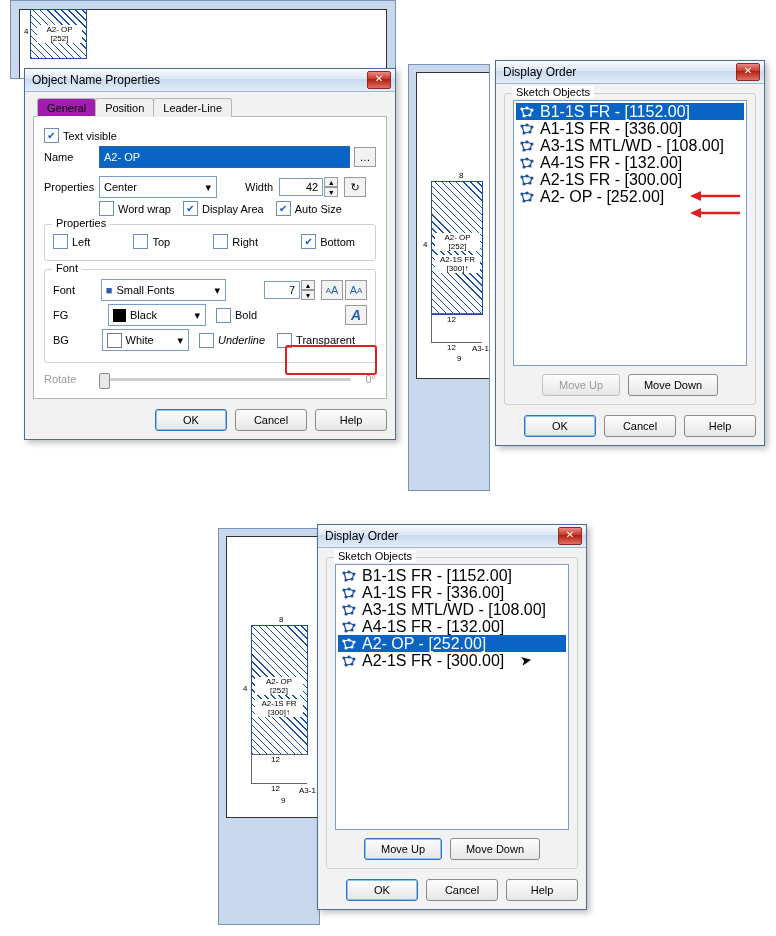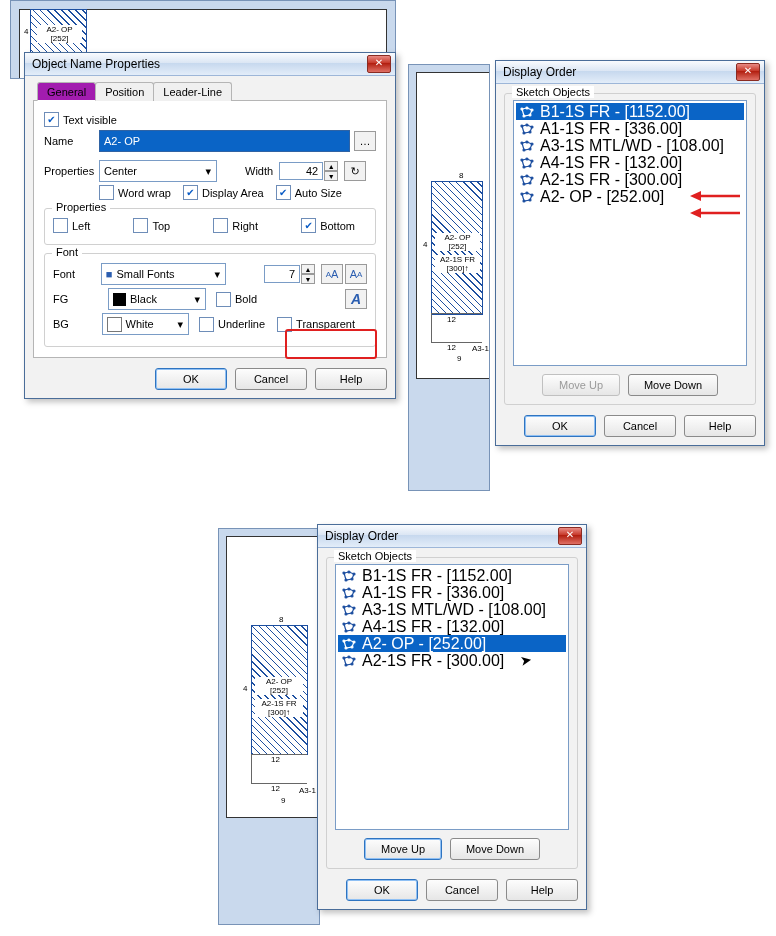--- a/index.html
+++ b/index.html
@@ -167,21 +167,21 @@
   <div class="dim-lbl" style="left:18px; top:182px; width:45px;">
     <span>A2-1S FR</span><br><span>[300]↑</span>
   </div>
   <div class="tiny" style="position:absolute; left:30px; top:243px;">12</div>
   <div style="position:absolute; left:14px; top:240px; width:50px; height:28px; border:1px solid #666; border-right:none;"></div>
   <div class="tiny" style="position:absolute; left:30px; top:271px;">12</div>
   <div class="tiny" style="position:absolute; left:40px; top:282px;">9</div>
   <div class="tiny" style="position:absolute; left:55px; top:272px;">A3-1</div>
 </div>
 
-<div class="window" style="left:24px; top:52px; width:370px;">
+<div class="window" style="left:24px; top:68px; width:370px;">
   <div class="titlebar">
     <span class="title">Object Name Properties</span>
     <div class="closebtn">✕</div>
   </div>
   <div class="win-body">
     <div class="tabs">
       <div class="tab active">General</div>
       <div class="tab">Position</div>
       <div class="tab">Leader-Line</div>
     </div>
@@ -284,32 +284,39 @@
             </span>
           <button class="iconbtn" style="margin-left:auto; color:#2a5db0; font-style:italic; font-weight:bold; font-size:14px;">A</button>
         </div>
         <div class="row">
           <span class="lbl">BG</span>
           <div class="combo" style="width:90px;">
             <span class="sel-val" style="background:#fff;border:1px solid #777;"></span>
               <span>White</span>
               <span class="arrow">▾</span>
           </div>
-          <span class="cb-wrap" style="margin-left:10px;">
+          <span class="cb-wrap" style="margin-left:10px;font-style:italic;">
               <span class="checkbox"></span>
               <span>Underline</span>
             </span>
           <span class="cb-wrap">
               <span class="checkbox"></span>
               <span>Transparent</span>
             </span>
         </div>
         <div class="redbox" style="left:240px; top:75px; width:88px; height:26px;"></div>
       </div>
 
+      <div class="row" style="color:#9a9a9a;margin-top:10px;">
+        <span class="lbl">Rotate</span>
+        <div class="slider-track">
+            <div class="slider-thumb"></div>
+          </div>
+        <span style="margin-left:14px;">0°</span>
+      </div>
     </div>
     <div class="btnrow">
       <button class="btn primary">OK</button>
       <button class="btn">Cancel</button>
       <button class="btn">Help</button>
     </div>
   </div>
 </div>
 
 <div class="window" style="left:495px; top:60px; width:268px;">

